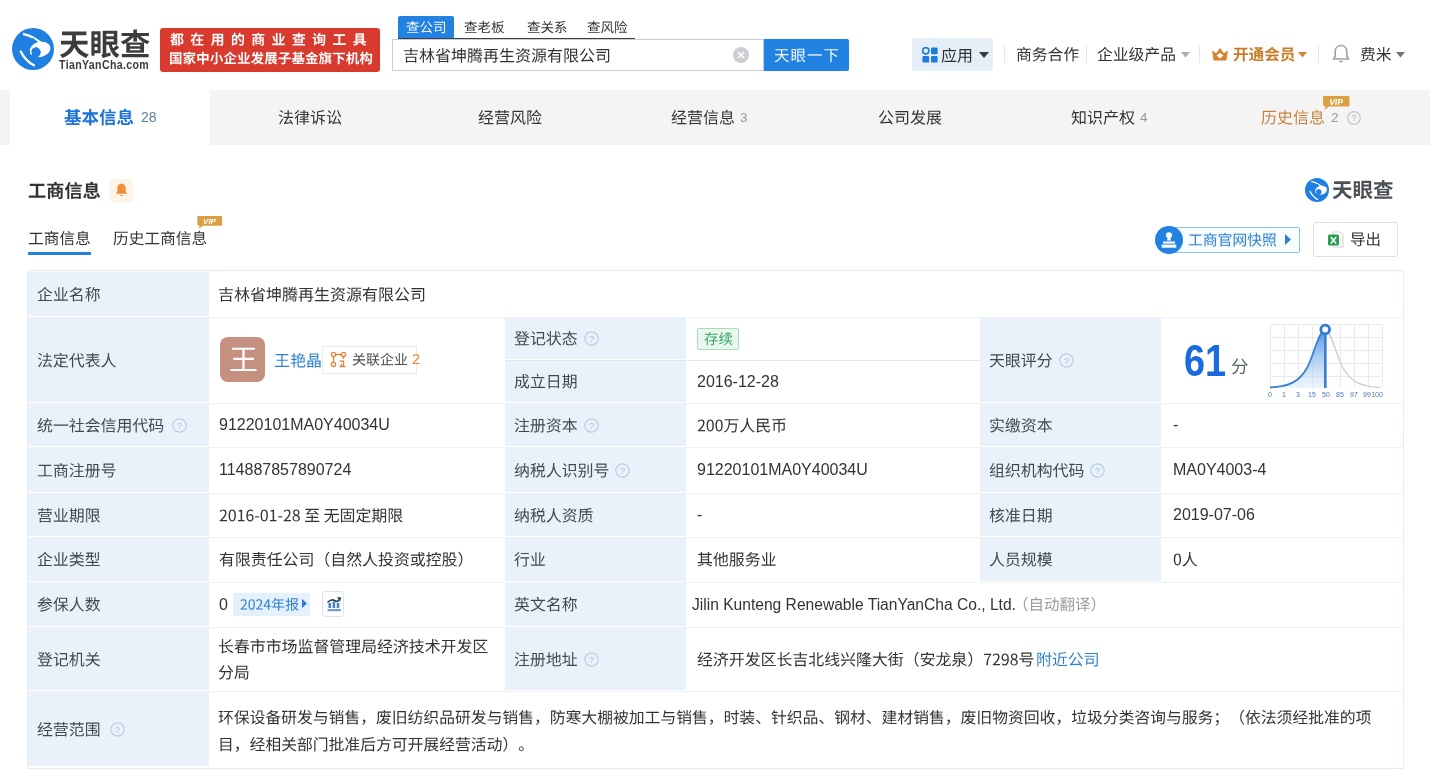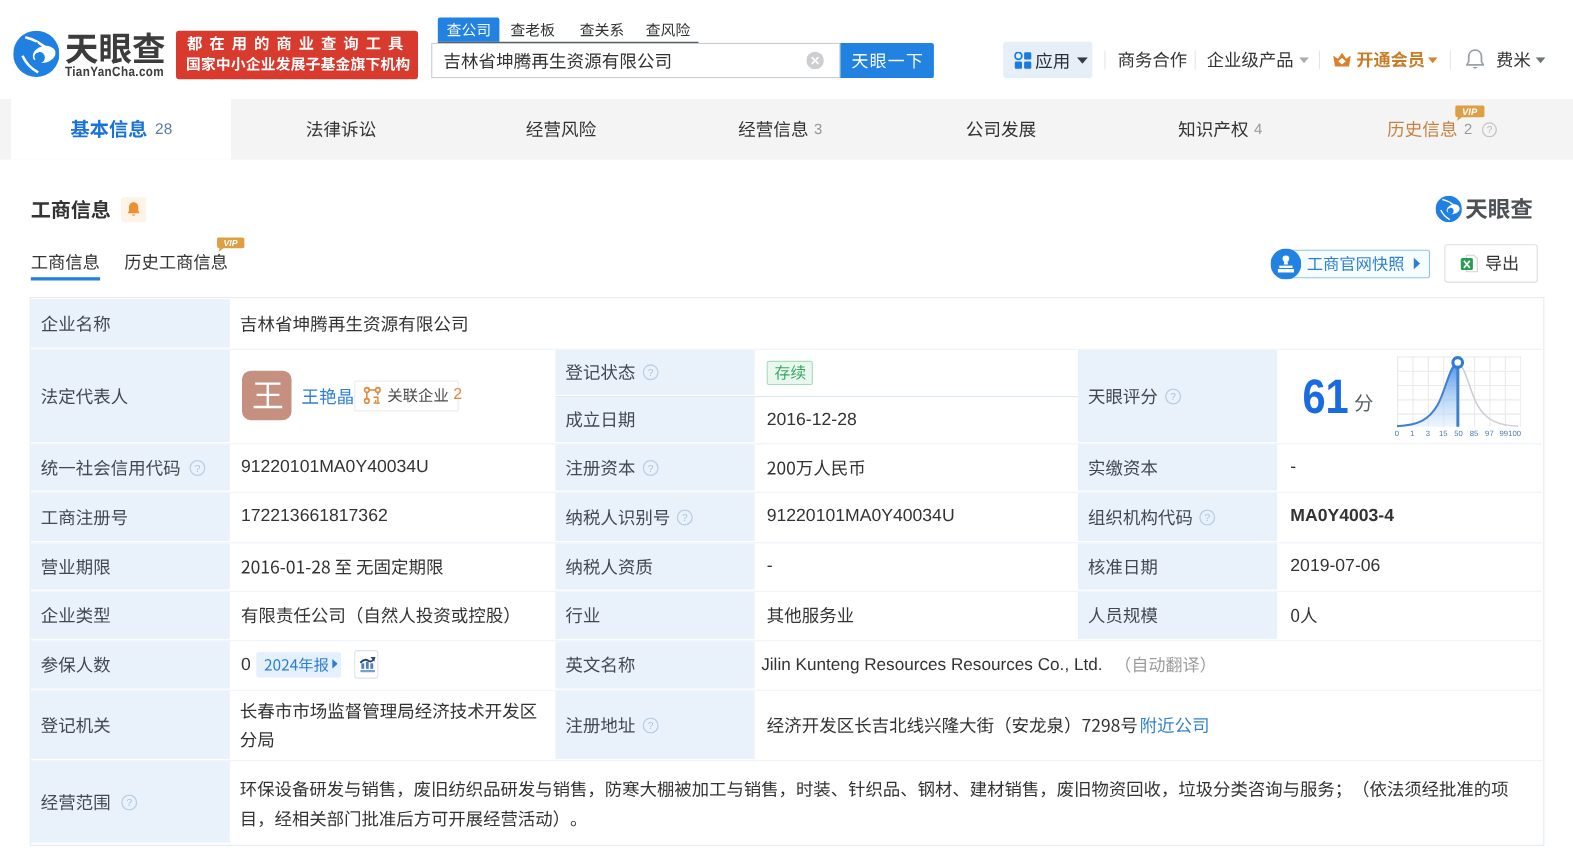--- a/index.html
+++ b/index.html
@@ -893,21 +893,21 @@
       <svg width="80" height="20" viewBox="0 0 80 20">
         <g fill="#424750" transform="translate(0,14.3) scale(0.0159,-0.0159)">
           <use href="#r24037" x="0"></use>
           <use href="#r21830" x="1000"></use>
           <use href="#r27880" x="2000"></use>
           <use href="#r20876" x="3000"></use>
           <use href="#r21495" x="4000"></use>
         </g>
       </svg>
     </div>
-    <div style="position:absolute;left:219px;top:458.2px;font-family:'Liberation Sans',sans-serif;font-size:16px;font-weight:400;color:#333;line-height:24.0px;white-space:nowrap">172213661817362</div>
+    <div style="position:absolute;left:219px;top:458.2px;font-family:'Liberation Sans',sans-serif;font-size:16px;font-weight:400;color:#333;line-height:24.0px;white-space:nowrap">114887857890724</div>
     <div style="position:absolute;left:514px;top:461.7px;width:96px;height:20px">
       <svg width="96" height="20" viewBox="0 0 96 20">
         <g fill="#424750" transform="translate(0,14.3) scale(0.0159,-0.0159)">
           <use href="#r32435" x="0"></use>
           <use href="#r31246" x="1000"></use>
           <use href="#r20154" x="2000"></use>
           <use href="#r35782" x="3000"></use>
           <use href="#r21035" x="4000"></use>
           <use href="#r21495" x="5000"></use>
         </g>
@@ -927,21 +927,21 @@
           <use href="#r26500" x="3000"></use>
           <use href="#r20195" x="4000"></use>
           <use href="#r30721" x="5000"></use>
         </g>
       </svg>
     </div>
     <svg style="position:absolute;left:1090px;top:462.5px" width="15" height="15" viewBox="0 0 15 15">
       <circle cx="7.5" cy="7.5" r="6.7" fill="none" stroke="#b9cfe2" stroke-width="1.2"></circle>
       <text x="7.5" y="11" font-family="Liberation Sans" font-size="9.2" fill="#a8c2da" text-anchor="middle">?</text>
     </svg>
-    <div style="position:absolute;left:1173px;top:458.2px;font-family:'Liberation Sans',sans-serif;font-size:16px;font-weight:700;color:#333;line-height:24.0px;white-space:nowrap">MA0Y4003-4</div>
+    <div style="position:absolute;left:1173px;top:458.2px;font-family:'Liberation Sans',sans-serif;font-size:16px;font-weight:400;color:#333;line-height:24.0px;white-space:nowrap">MA0Y4003-4</div>
     <div style="position:absolute;left:28px;top:494px;width:181px;height:42px;background:#e9f2fb"></div>
     <div style="position:absolute;left:505px;top:494px;width:181px;height:42px;background:#e9f2fb"></div>
     <div style="position:absolute;left:980px;top:494px;width:181px;height:42px;background:#e9f2fb"></div>
     <div style="position:absolute;left:37px;top:506.7px;width:64px;height:20px">
       <svg width="64" height="20" viewBox="0 0 64 20">
         <g fill="#424750" transform="translate(0,14.3) scale(0.0159,-0.0159)">
           <use href="#r33829" x="0"></use>
           <use href="#r19994" x="1000"></use>
           <use href="#r26399" x="2000"></use>
           <use href="#r38480" x="3000"></use>
@@ -1106,21 +1106,21 @@
     <div style="position:absolute;left:514px;top:596.2px;width:64px;height:20px">
       <svg width="64" height="20" viewBox="0 0 64 20">
         <g fill="#424750" transform="translate(0,14.3) scale(0.0159,-0.0159)">
           <use href="#r33521" x="0"></use>
           <use href="#r25991" x="1000"></use>
           <use href="#r21517" x="2000"></use>
           <use href="#r31216" x="3000"></use>
         </g>
       </svg>
     </div>
-    <div style="position:absolute;left:692px;top:593.0px;font-family:'Liberation Sans',sans-serif;font-size:15.6px;font-weight:400;color:#333;line-height:23.4px;white-space:nowrap">Jilin Kunteng Resources Resources Co., Ltd.</div>
+    <div style="position:absolute;left:692px;top:593.0px;font-family:'Liberation Sans',sans-serif;font-size:15.6px;font-weight:400;color:#333;line-height:23.4px;white-space:nowrap">Jilin Kunteng Renewable TianYanCha Co., Ltd.</div>
     <div style="position:absolute;left:1013px;top:596.4px;width:93px;height:20px">
       <svg width="93" height="20" viewBox="0 0 93 20">
         <g fill="#9b9b9b" transform="translate(0,14.0) scale(0.0155,-0.0155)">
           <use href="#r65288" x="0"></use>
           <use href="#r33258" x="1000"></use>
           <use href="#r21160" x="2000"></use>
           <use href="#r32763" x="3000"></use>
           <use href="#r35793" x="4000"></use>
           <use href="#r65289" x="5000"></use>
         </g>

